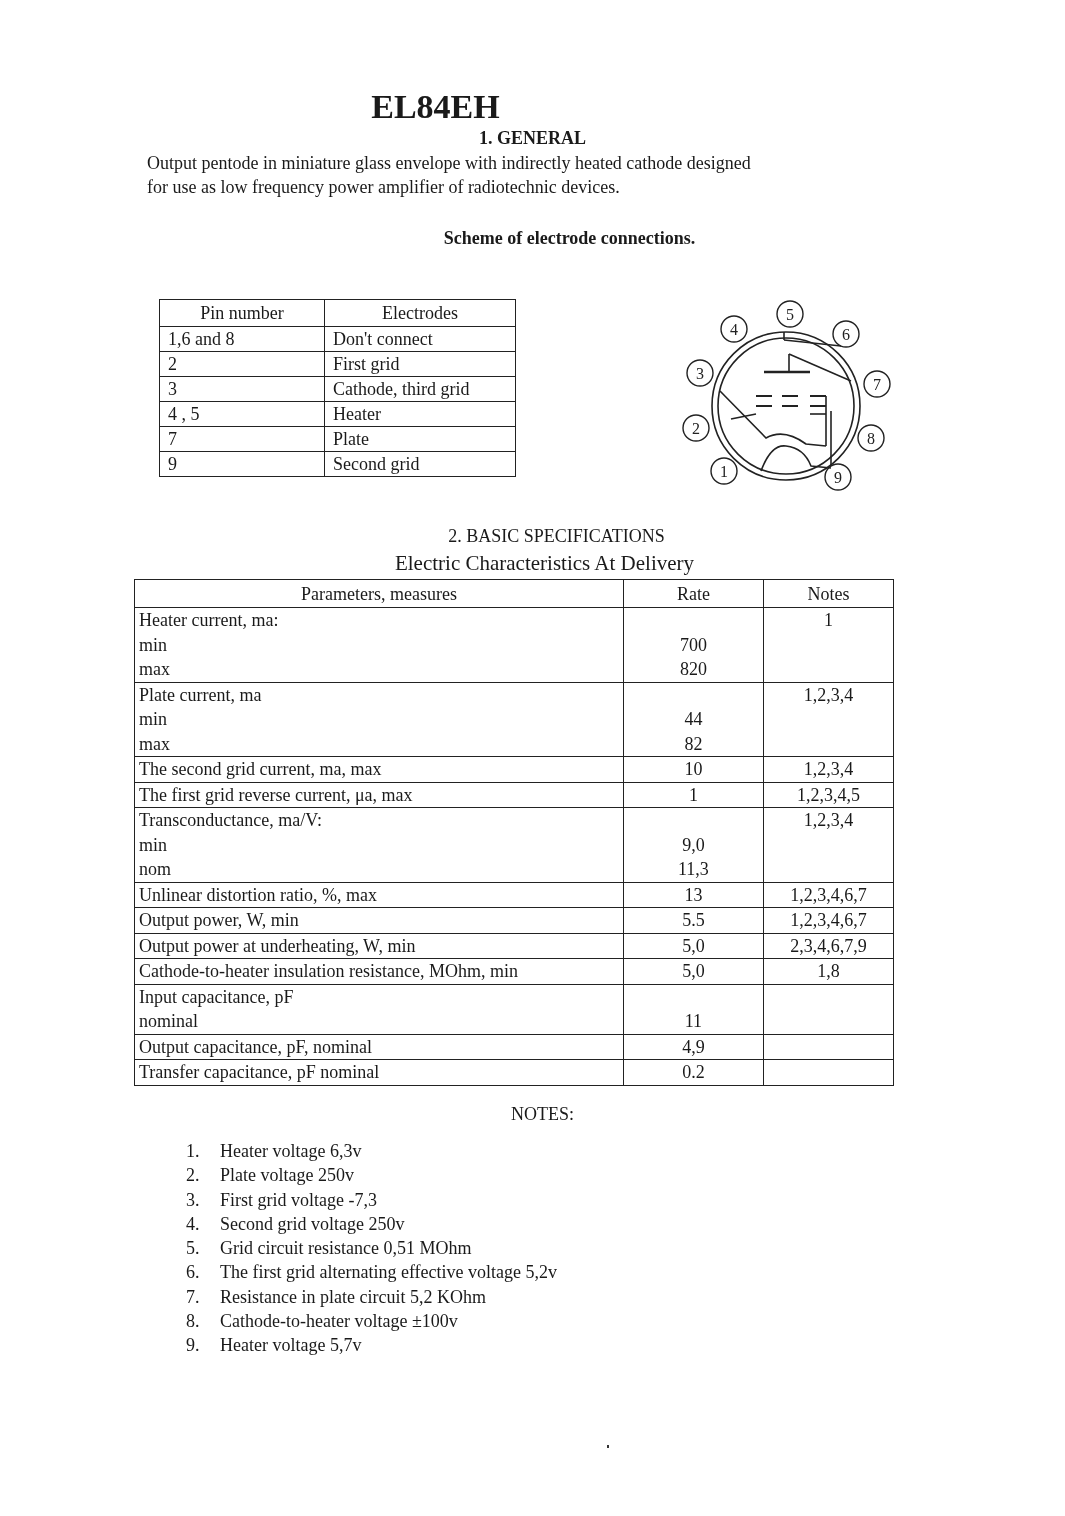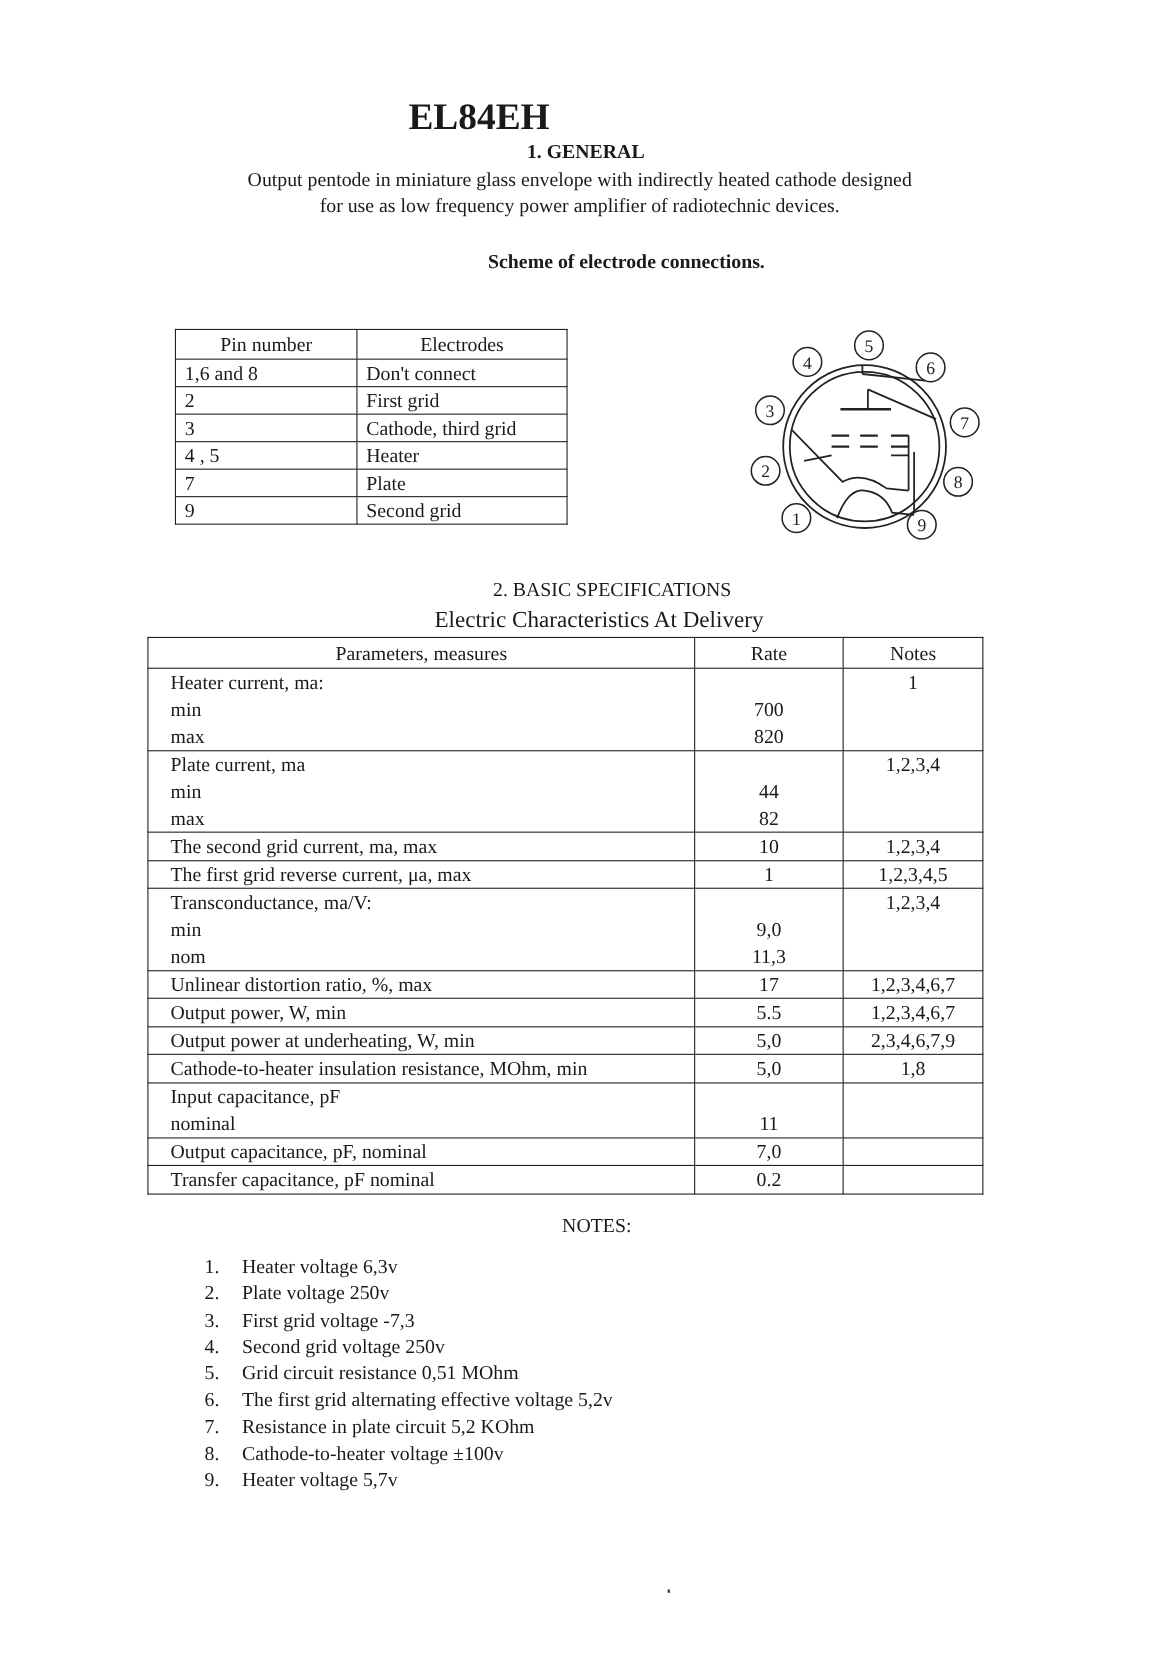--- a/index.html
+++ b/index.html
@@ -1,38 +1,38 @@
 <!DOCTYPE html>
 <html><head>
 <meta charset="utf-8">
 <style>
   html, body { margin: 0; padding: 0; background: #ffffff; }
   body { width: 1065px; height: 1516px; position: relative; overflow: hidden;
          font-family: "Liberation Serif", "DejaVu Serif", serif; color: #1a1a1a; }
   .abs { position: absolute; }
   .title { left: 0; width: 871px; top: 88px; text-align: center; font-size: 34px; font-weight: bold; letter-spacing: 0px; }
   .section1 { left: 0; width: 1065px; top: 128px; text-align: center; font-size: 18px; font-weight: bold; }
-  .intro { left: 147px; top: 151px; width: 760px; font-size: 18px; line-height: 24px; text-align: center; }
+  .intro { left: 147px; top: 151px; width: 760px; font-size: 18px; line-height: 24px; }
   .scheme { left: 12px; width: 1065px; top: 228px; text-align: center; font-size: 18px; font-weight: bold; padding-left: 50px; box-sizing: border-box; }
 
   table { border-collapse: collapse; }
   .pins { left: 159px; top: 299px; width: 357px; font-size: 18px; padding-left: 42px; }
   .pins td { border: 1.5px solid #222; padding: 0 8px; height: 24px; line-height: 22px; }
   .pins td.c1 { width: 148px; }
   .pins th { border: 1.5px solid #222; font-weight: normal; height: 24px; line-height: 22px; }
 
   .diagram { left: 676px; top: 296px; width: 222px; height: 200px; }
 
   .section2 { left: 0; width: 1065px; top: 526px; text-align: center; font-size: 18px; font-weight: normal; padding-left: 24px; box-sizing: border-box; margin-left: 12px; }
   .subtitle2 { left: 0; width: 1065px; top: 551px; text-align: center; font-size: 21px; padding-left: 24px; box-sizing: border-box; }
 
   .specs { left: 134px; top: 579px; width: 760px; font-size: 18px; border-radius: 22px; }
   .specs th { border: 1.5px solid #222; font-weight: normal; height: 25px; line-height: 24px; }
   .specs td { border: 1.5px solid #222; vertical-align: top; line-height: 24.5px; padding: 0; }
-  .specs td.p { padding-left: 20px; width: 480px; }
+  .specs td.p { padding-left: 4px; width: 480px; }
   .specs td.r { text-align: center; width: 138px; }
   .specs td.n { text-align: center; width: 128px; }
   .line { display: block; height: 24.5px; white-space: nowrap; }
 
   .notes-title { left: 0; width: 1065px; top: 1104px; text-align: center; font-size: 18px; padding-left: 20px; box-sizing: border-box; }
   .notes { left: 174px; top: 1127px; font-size: 18px; line-height: 24.3px; margin: 12px; padding: 0; list-style: none; font-family: Liberation Serif, serif; }
   .notes li { white-space: nowrap; }
   .notes .num { display: inline-block; width: 34px; }
   .dot { left: 607px; top: 1445px; width: 2px; height: 3px; background: #333; }
 </style>
@@ -227,21 +227,21 @@
     <td class="n">
           <span class="line">1,2,3,4</span>
         </td>
   </tr>
 
   <tr>
     <td class="p">
           <span class="line">Unlinear distortion ratio, %, max</span>
         </td>
     <td class="r">
-          <span class="line">17</span>
+          <span class="line">13</span>
         </td>
     <td class="n">
           <span class="line">1,2,3,4,6,7</span>
         </td>
   </tr>
 
   <tr>
     <td class="p">
           <span class="line">Output power, W, min</span>
         </td>
@@ -289,21 +289,21 @@
     <td class="n">
           <span class="line"></span>
         </td>
   </tr>
 
   <tr>
     <td class="p">
           <span class="line">Output capacitance, pF, nominal</span>
         </td>
     <td class="r">
-          <span class="line">7,0</span>
+          <span class="line">4,9</span>
         </td>
     <td class="n">
           <span class="line"></span>
         </td>
   </tr>
 
   <tr>
     <td class="p">
           <span class="line">Transfer capacitance, pF nominal</span>
         </td>

